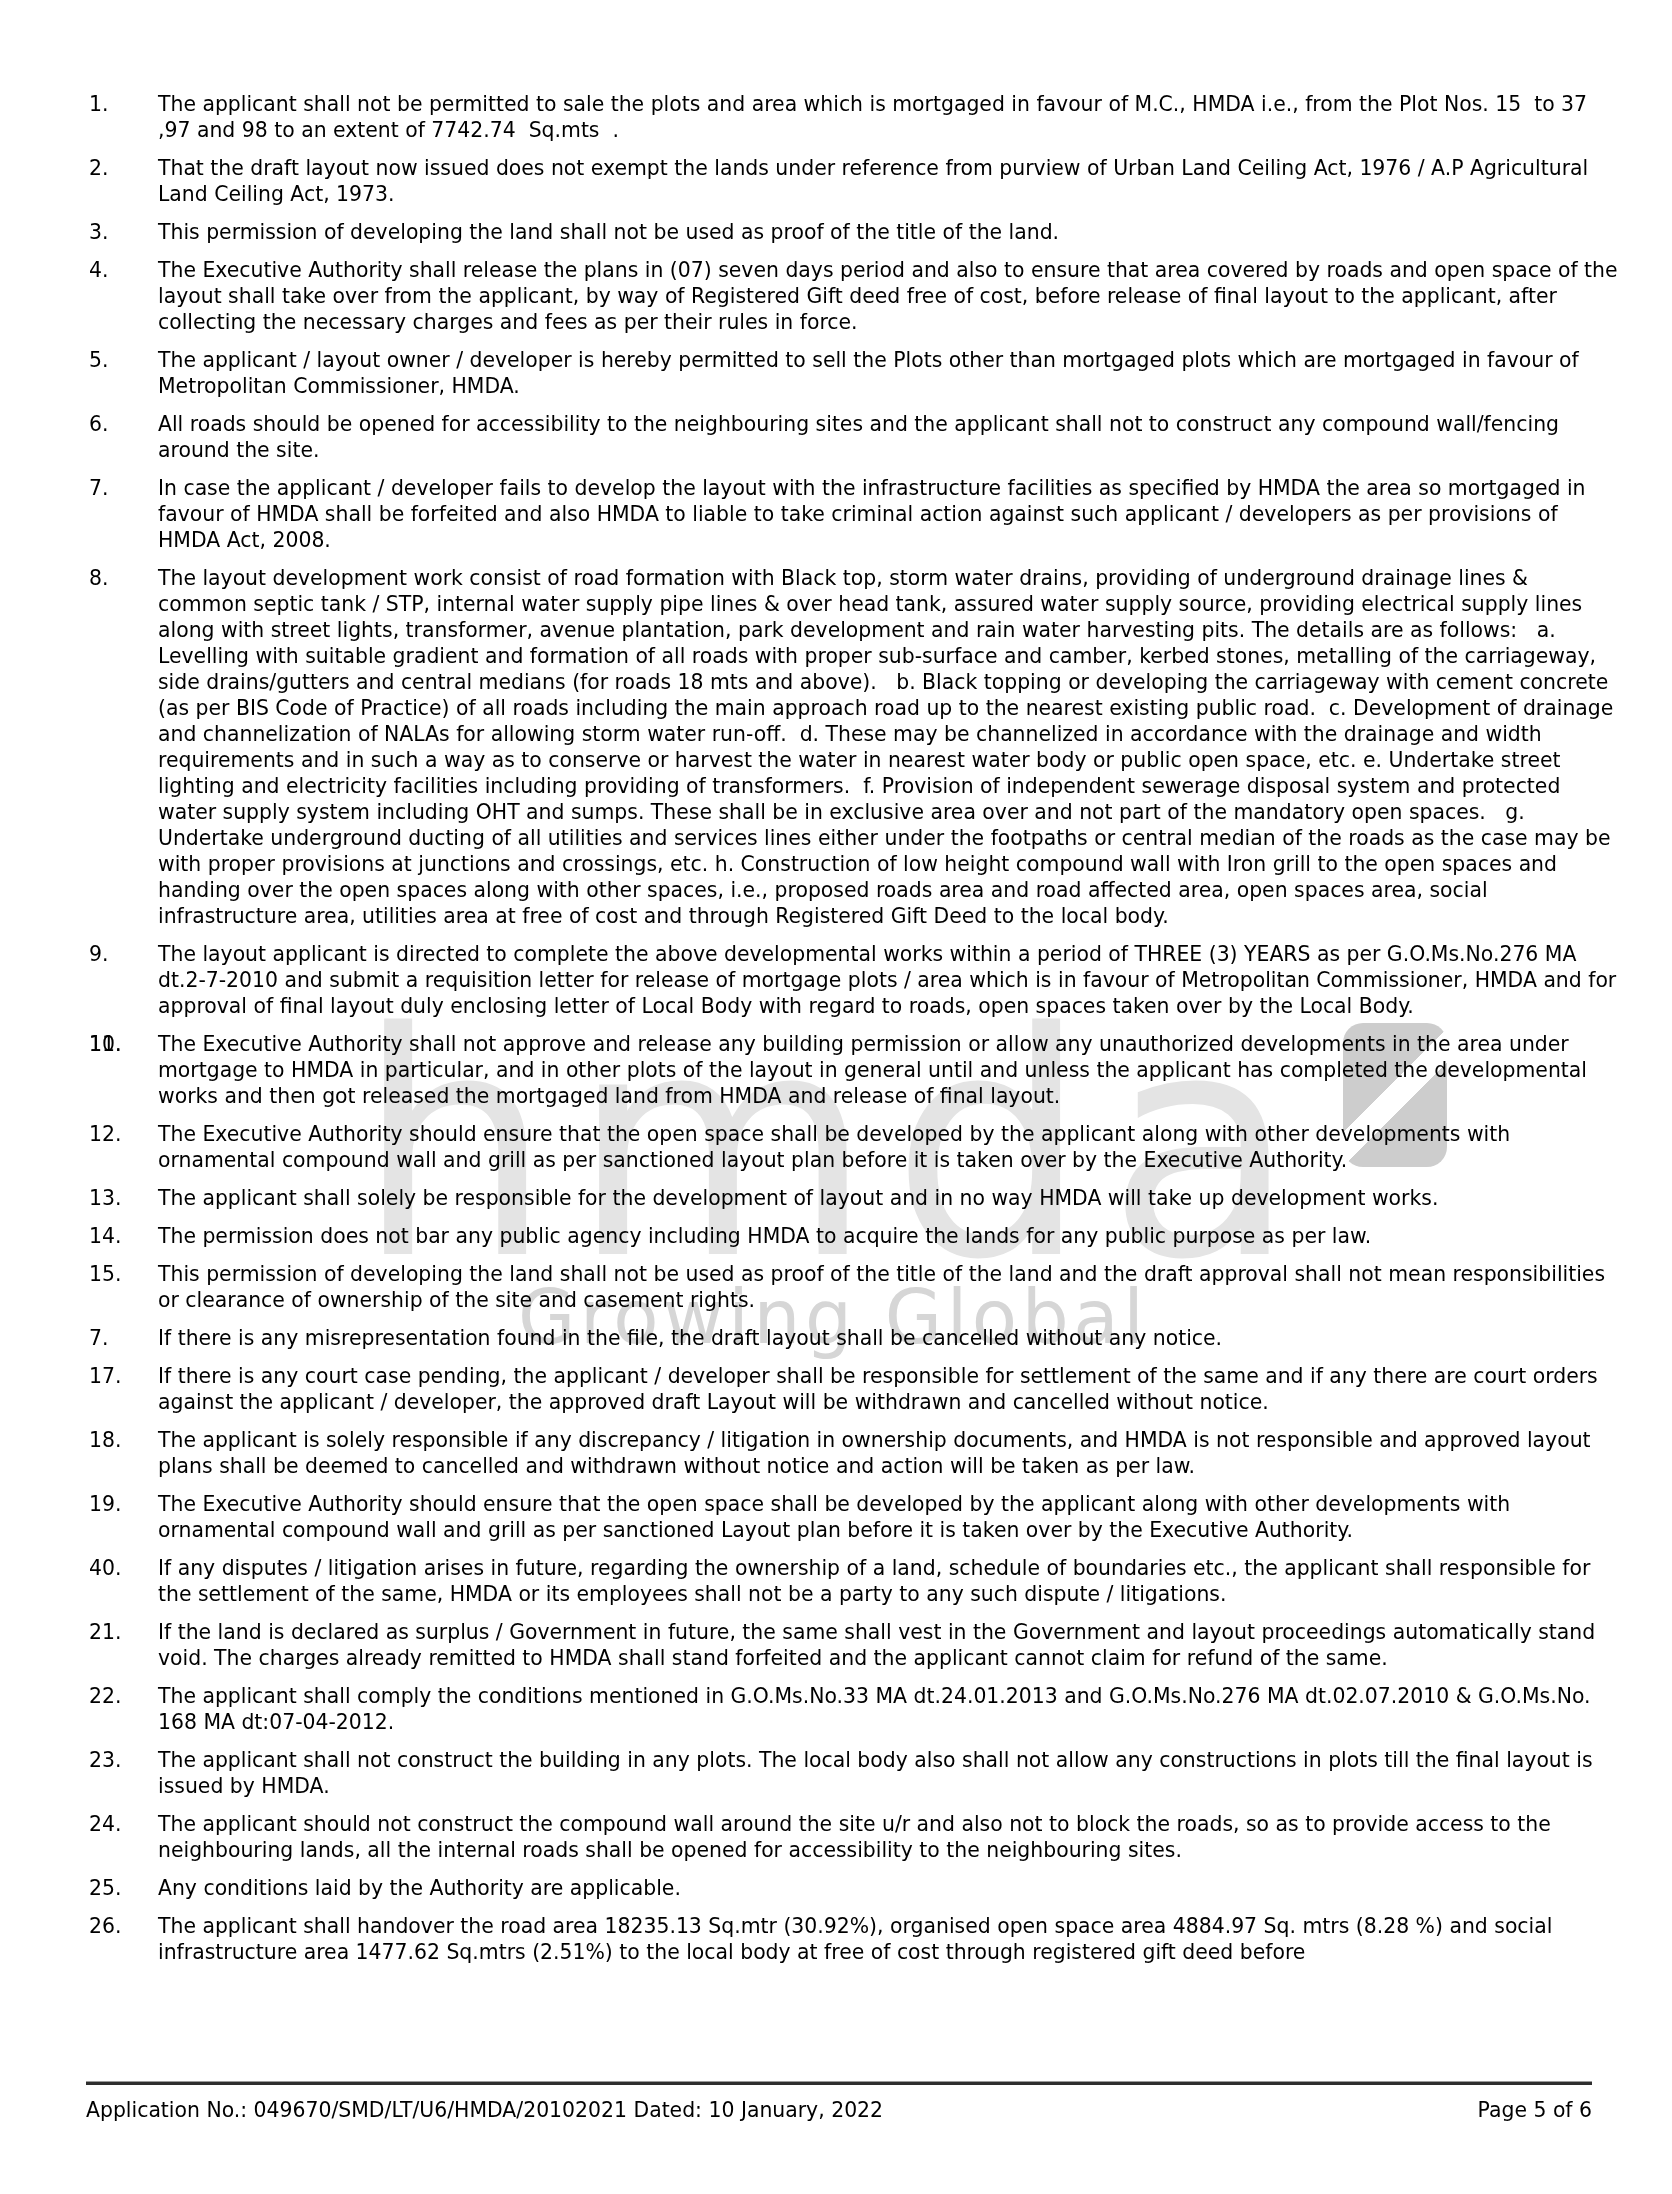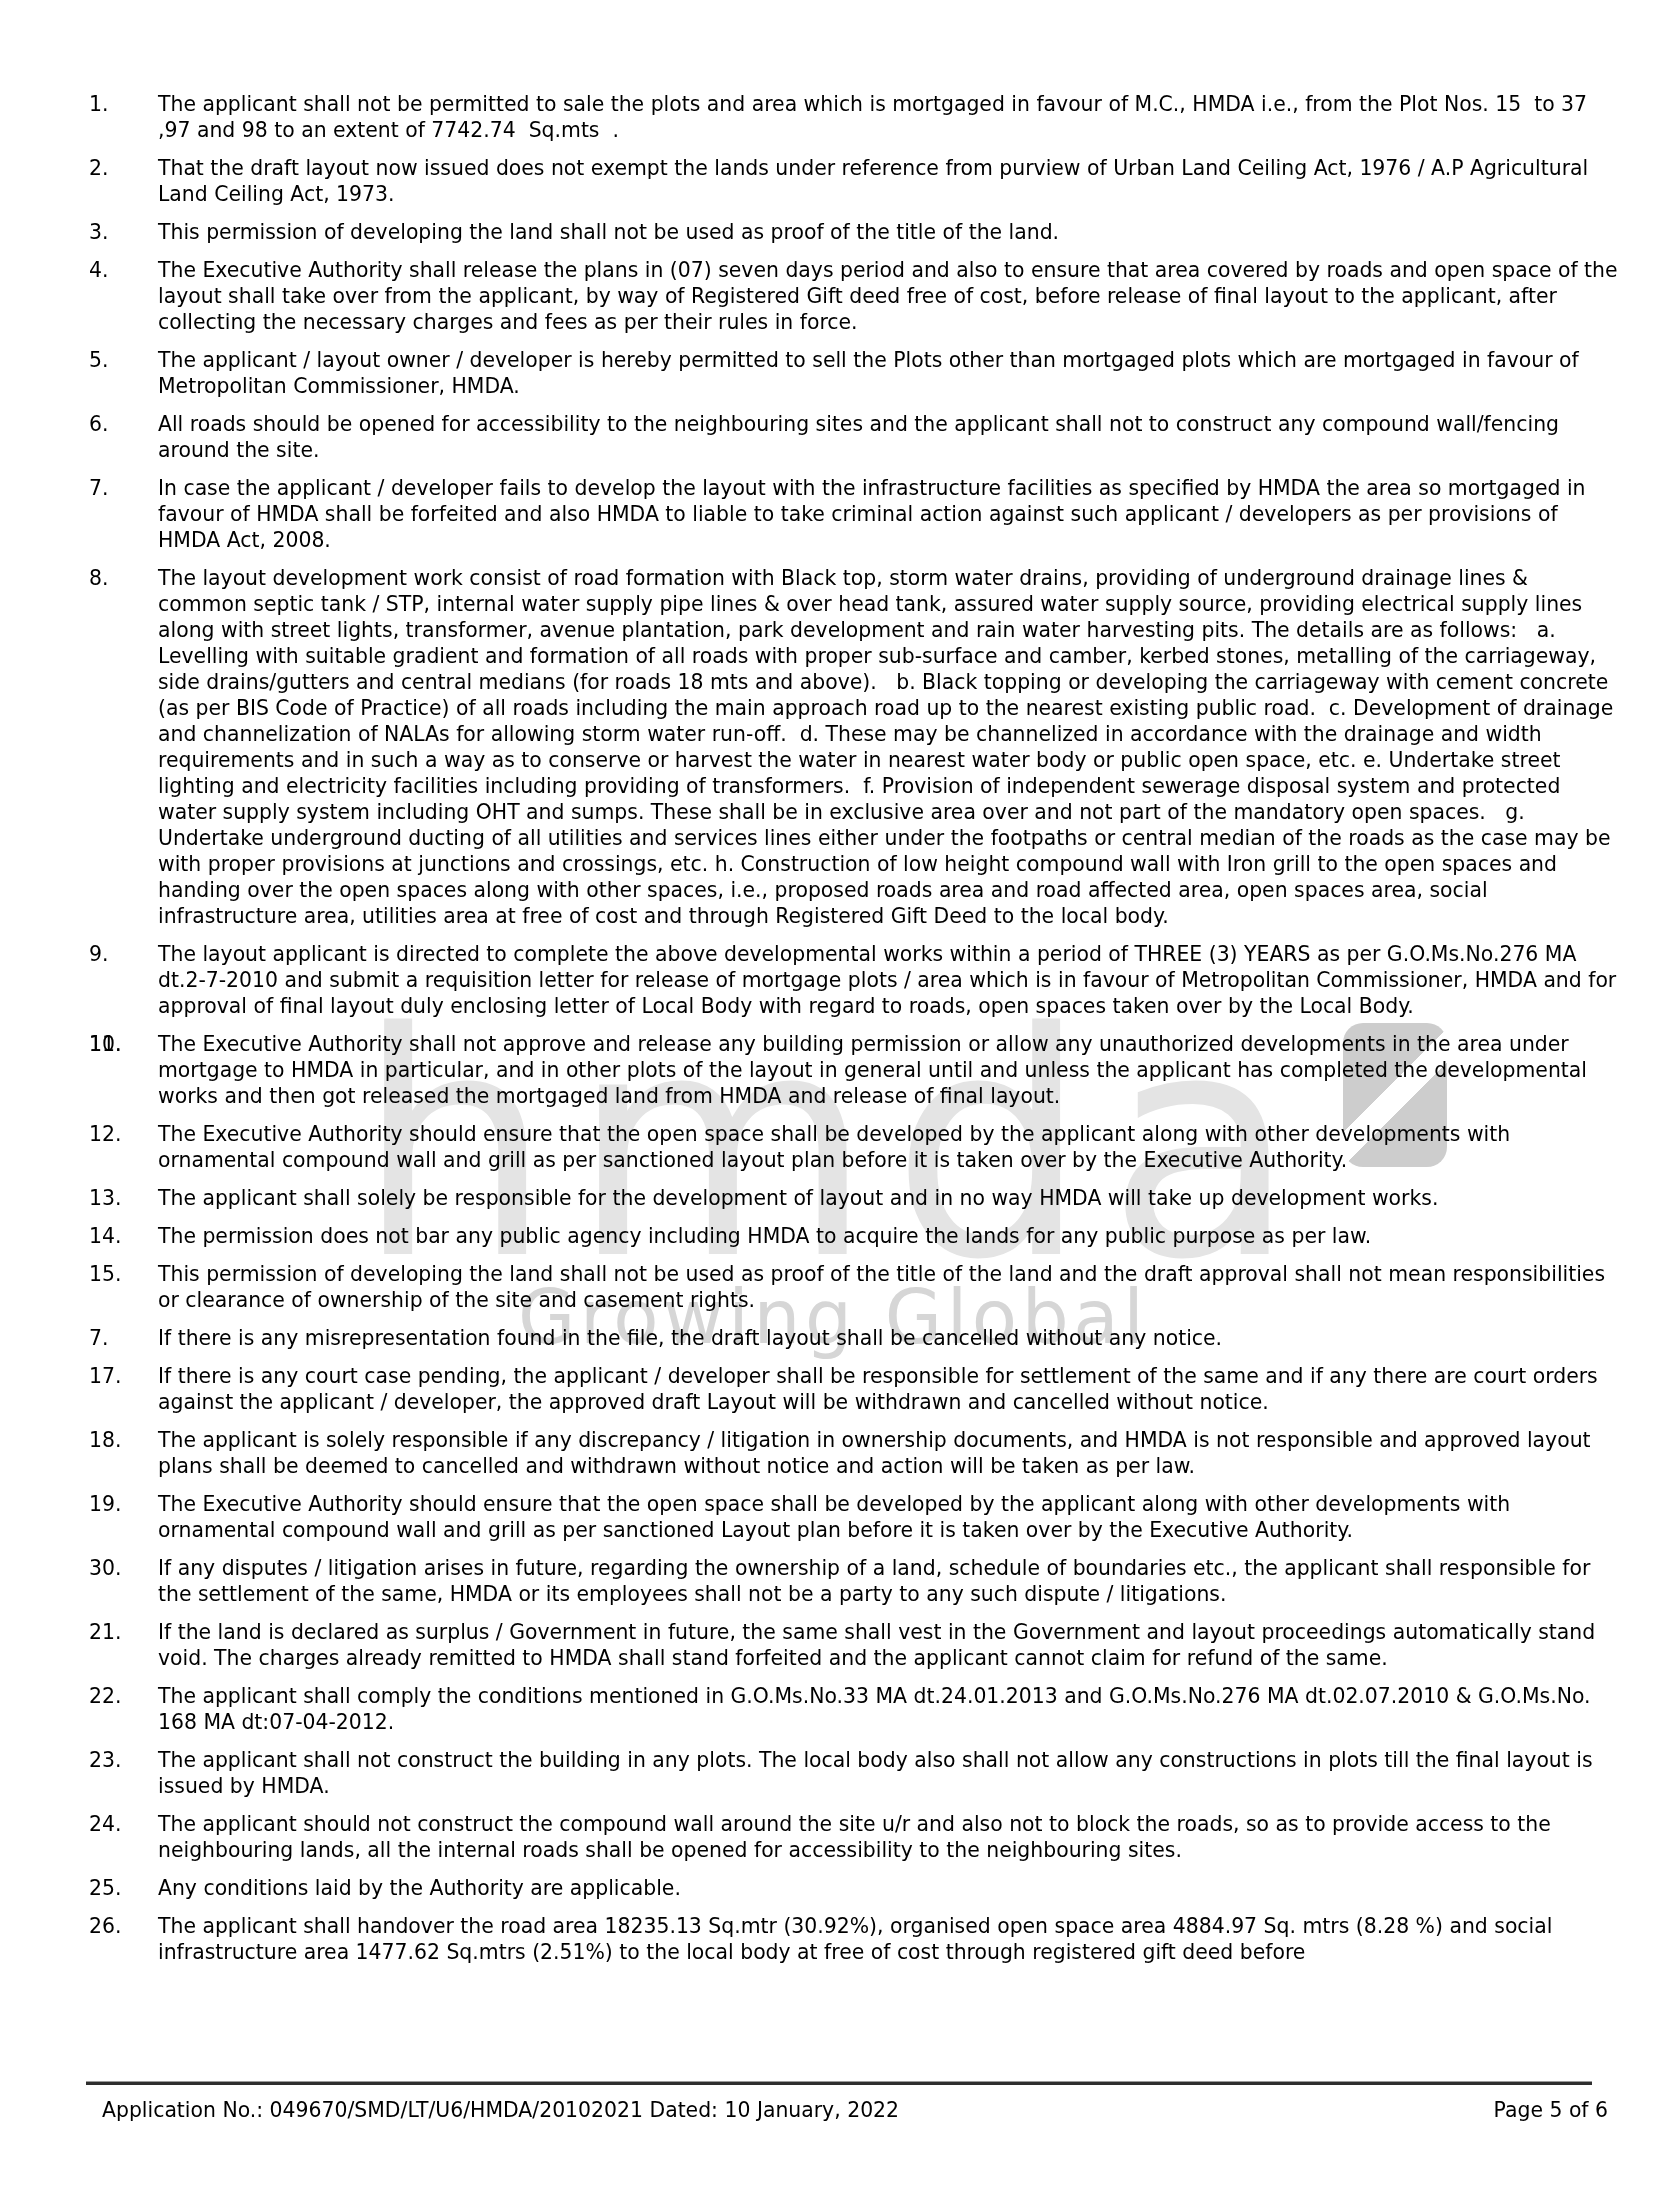--- a/index.html
+++ b/index.html
@@ -77,21 +77,21 @@
     left: 86px;
     top: 2081px;
     width: 1506px;
     height: 3.3px;
     background: var(--rule, #2e2e2e);
     border-top: 1.3px solid #9a9a9a;
     z-index: 1;
   }
   .footer-row {
     position: absolute;
-    left: 102px;
+    left: 86px;
     top: 2097px;
     width: 1506px;
     display: flex;
     justify-content: space-between;
     font-size: 20.4px;
     line-height: 26px;
     z-index: 1;
   }
 </style>
 </head>
@@ -116,21 +116,21 @@
     <div class="item"><span class="num">10.</span></div>
     <div class="item"><span class="num">11.</span><span>The Executive Authority shall not approve and release any building permission or allow any unauthorized developments in the area under mortgage to HMDA in particular, and in other plots of the layout in general until and unless the applicant has completed the developmental works and then got released the mortgaged land from HMDA and release of final layout.</span></div>
     <div class="item"><span class="num">12.</span><span>The Executive Authority should ensure that the open space shall be developed by the applicant along with other developments with ornamental compound wall and grill as per sanctioned layout plan before it is taken over by the Executive Authority.</span></div>
     <div class="item"><span class="num">13.</span><span>The applicant shall solely be responsible for the development of layout and in no way HMDA will take up development works.</span></div>
     <div class="item"><span class="num">14.</span><span>The permission does not bar any public agency including HMDA to acquire the lands for any public purpose as per law.</span></div>
     <div class="item"><span class="num">15.</span><span>This permission of developing the land shall not be used as proof of the title of the land and the draft approval shall not mean responsibilities or clearance of ownership of the site and casement rights.</span></div>
     <div class="item"><span class="num">7.</span><span>If there is any misrepresentation found in the file, the draft layout shall be cancelled without any notice.</span></div>
     <div class="item"><span class="num">17.</span><span>If there is any court case pending, the applicant / developer shall be responsible for settlement of the same and if any there are court orders against the applicant / developer, the approved draft Layout will be withdrawn and cancelled without notice.</span></div>
     <div class="item"><span class="num">18.</span><span>The applicant is solely responsible if any discrepancy / litigation in ownership documents, and HMDA is not responsible and approved layout plans shall be deemed to cancelled and withdrawn without notice and action will be taken as per law.</span></div>
     <div class="item"><span class="num">19.</span><span>The Executive Authority should ensure that the open space shall be developed by the applicant along with other developments with ornamental compound wall and grill as per sanctioned Layout plan before it is taken over by the Executive Authority.</span></div>
-    <div class="item"><span class="num">30.</span><span>If any disputes / litigation arises in future, regarding the ownership of a land, schedule of boundaries etc., the applicant shall responsible for the settlement of the same, HMDA or its employees shall not be a party to any such dispute / litigations.</span></div>
+    <div class="item"><span class="num">40.</span><span>If any disputes / litigation arises in future, regarding the ownership of a land, schedule of boundaries etc., the applicant shall responsible for the settlement of the same, HMDA or its employees shall not be a party to any such dispute / litigations.</span></div>
     <div class="item"><span class="num">21.</span><span>If the land is declared as surplus / Government in future, the same shall vest in the Government and layout proceedings automatically stand void. The charges already remitted to HMDA shall stand forfeited and the applicant cannot claim for refund of the same.</span></div>
     <div class="item"><span class="num">22.</span><span>The applicant shall comply the conditions mentioned in G.O.Ms.No.33 MA dt.24.01.2013 and G.O.Ms.No.276 MA dt.02.07.2010 &amp; G.O.Ms.No. 168 MA dt:07-04-2012.</span></div>
     <div class="item"><span class="num">23.</span><span>The applicant shall not construct the building in any plots. The local body also shall not allow any constructions in plots till the final layout is issued by HMDA.</span></div>
     <div class="item"><span class="num">24.</span><span>The applicant should not construct the compound wall around the site u/r and also not to block the roads, so as to provide access to the neighbouring lands, all the internal roads shall be opened for accessibility to the neighbouring sites.</span></div>
     <div class="item"><span class="num">25.</span><span>Any conditions laid by the Authority are applicable.</span></div>
     <div class="item"><span class="num">26.</span><span>The applicant shall handover the road area 18235.13 Sq.mtr (30.92%), organised open space area 4884.97 Sq. mtrs (8.28 %) and social infrastructure area 1477.62 Sq.mtrs (2.51%) to the local body at free of cost through registered gift deed before</span></div>
   </div>
 
 <div class="footer-rule"></div>
 <div class="footer-row">

